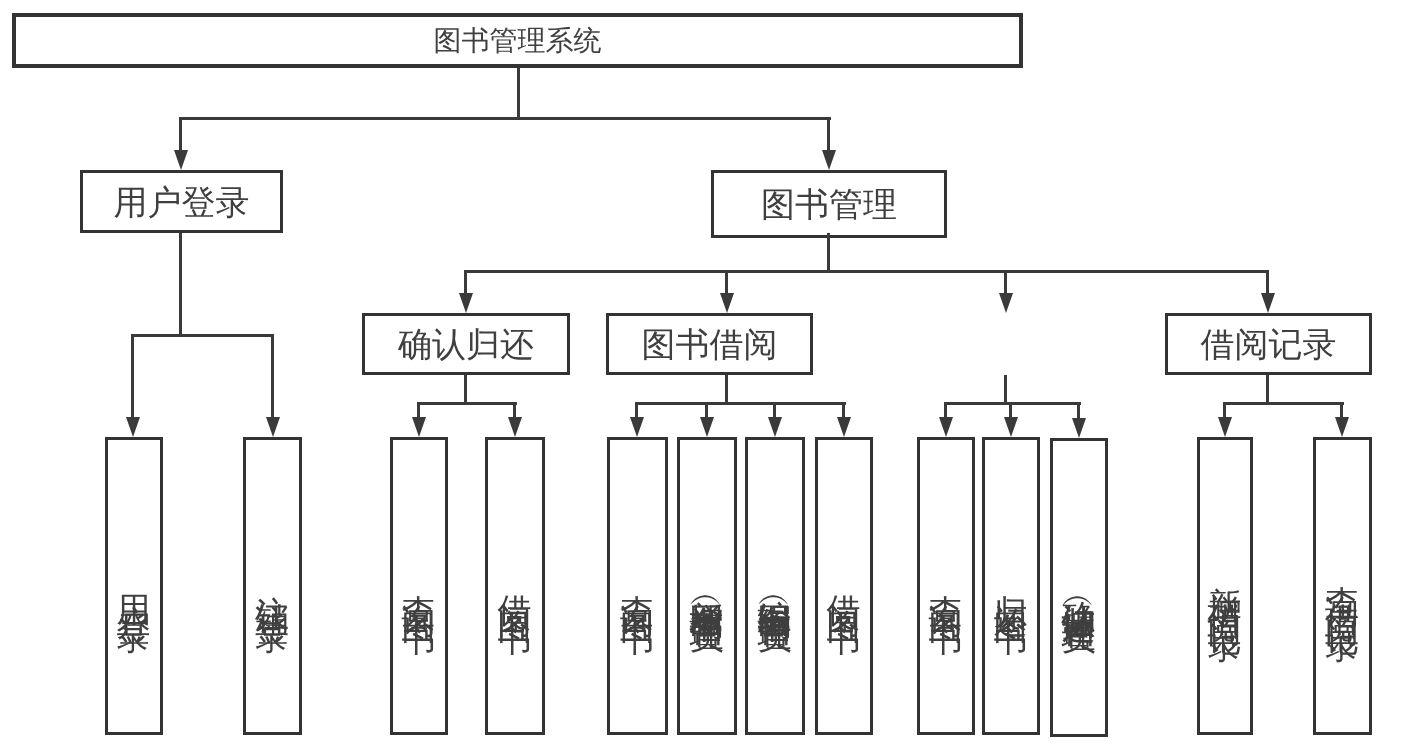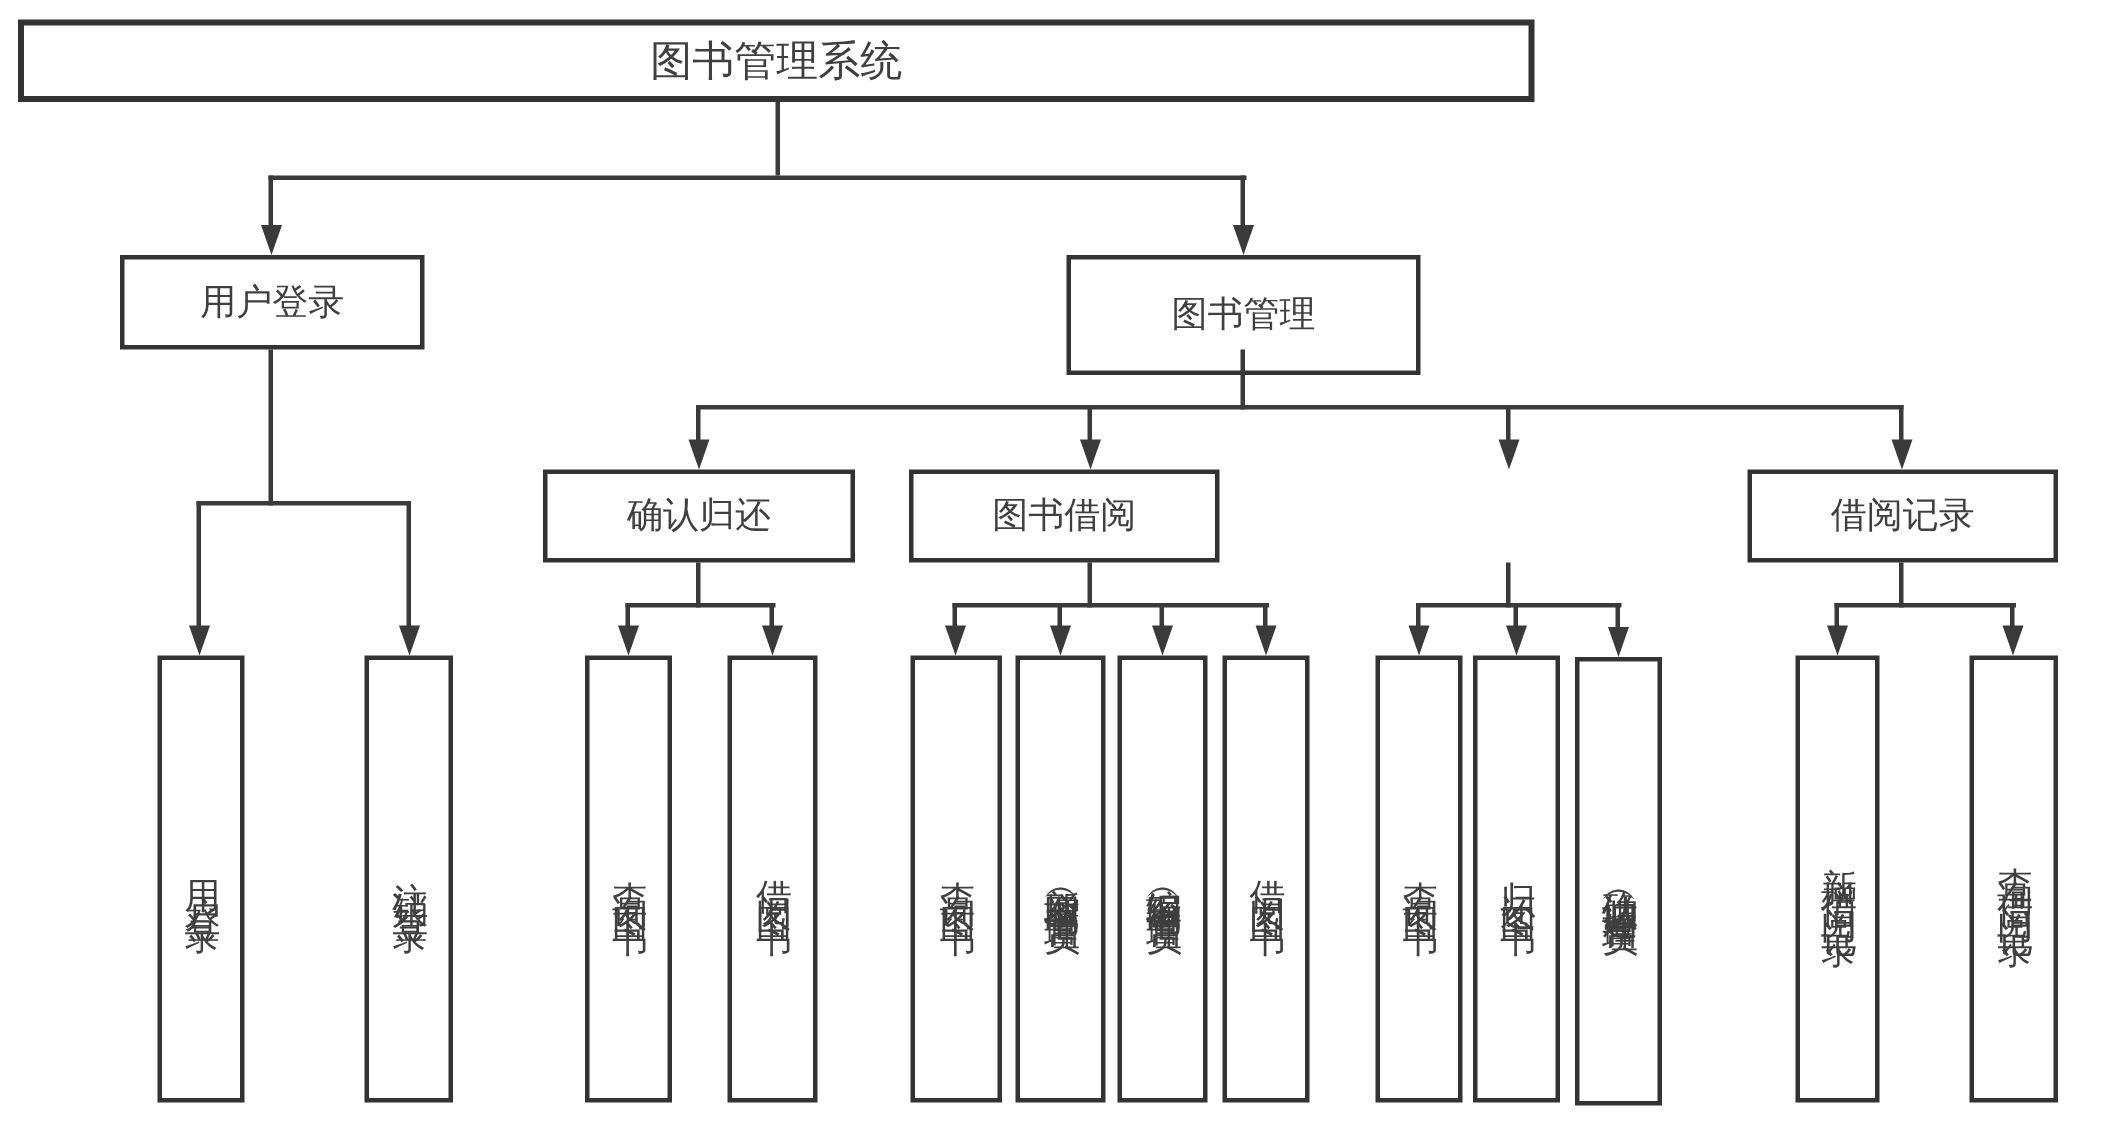--- a/index.html
+++ b/index.html
@@ -3,21 +3,21 @@
 <meta charset="utf-8">
 <style>
   html,body{margin:0;padding:0;background:#ffffff;}
   .canvas{
     position:relative;width:1405px;height:747px;background:#ffffff;
     font-family:"Liberation Sans",sans-serif;overflow:hidden;text-align:right;
   }
   .box{
     position:absolute;box-sizing:border-box;border:3px solid #333333;background:#ffffff;
     display:flex;align-items:center;justify-content:center;
-    color:#3f3f3f;font-size:24px;line-height:1;white-space:nowrap;
+    color:#3f3f3f;font-size:34px;line-height:1;white-space:nowrap;
   }
   .box.root{border-width:4px;font-size:28px;}
   .vtext{
     writing-mode:vertical-rl;text-orientation:mixed;
     letter-spacing:9px;line-height:1;max-height:100%;
   }
   .vtext.long{letter-spacing:3px;}
   .vline{position:absolute;width:3px;background:#3a3a3a;}
   .hline{position:absolute;height:3px;background:#3a3a3a;}
   .arrow{
@@ -32,21 +32,21 @@
 </style>
 </head>
 <body>
 
 <div class="canvas">
 
   <div class="box root" style="left:12px;top:13px;width:1011px;height:55px">图书管理系统</div>
 
   <div class="box" style="left:80px;top:170px;width:203px;height:63px">用户登录</div>
 
-  <div class="box" style="left:711px;top:170px;width:236px;height:80px">图书管理</div>
+  <div class="box" style="left:711px;top:170px;width:236px;height:68px">图书管理</div>
 
   <div class="box" style="left:362px;top:313px;width:208px;height:62px">确认归还</div>
 
   <div class="box" style="left:606px;top:313px;width:207px;height:62px">图书借阅</div>
 
 
   <div class="box" style="left:1165px;top:313px;width:207px;height:62px">借阅记录</div>
 
   <div class="box" style="left:105px;top:437px;width:58px;height:298px">
     <span class="vtext">用户登录</span>

